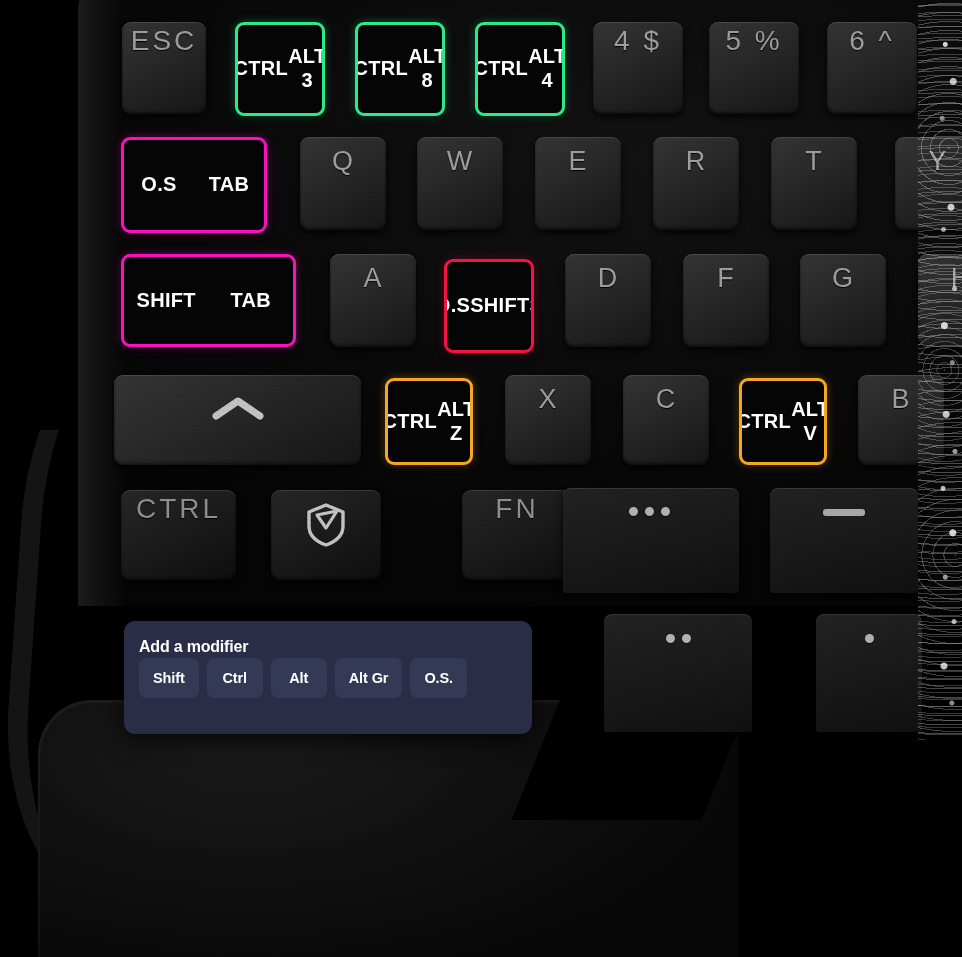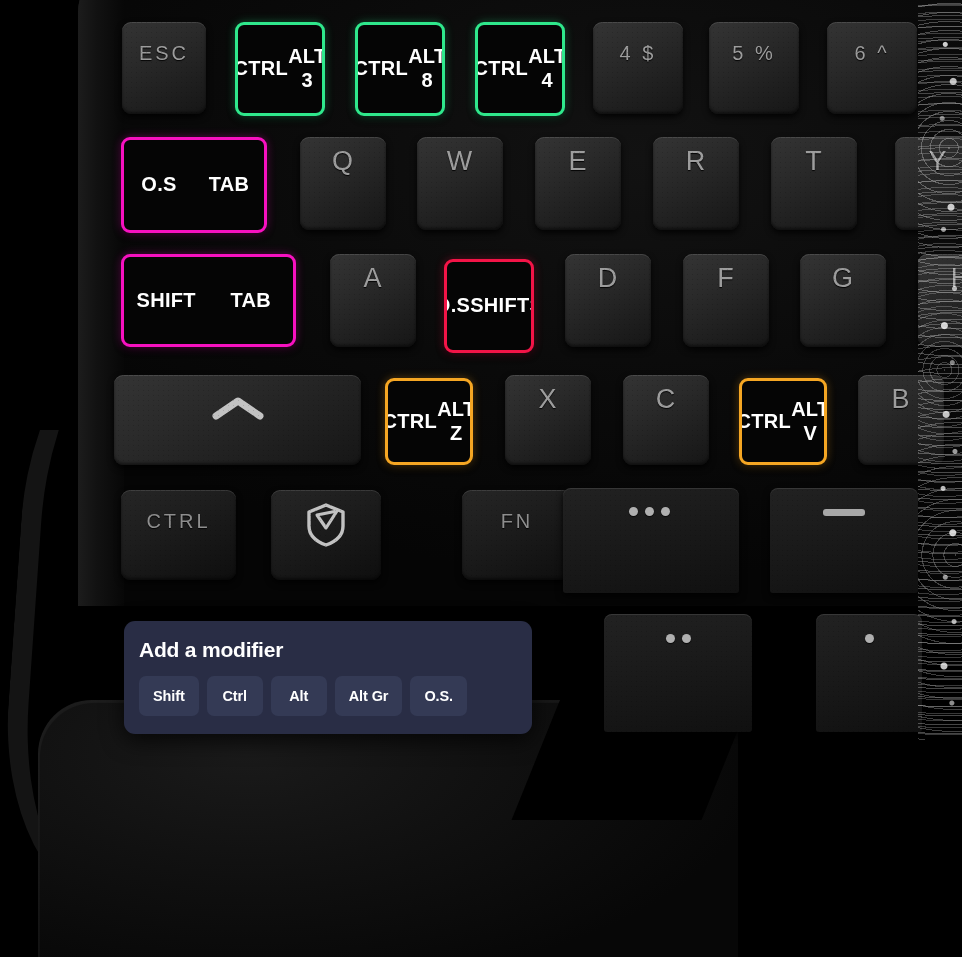--- a/index.html
+++ b/index.html
@@ -128,21 +128,21 @@
   .key.dark {
     background:
       linear-gradient(152deg, #343434 0%, #2a2a2a 35%, #1f1f1f 70%, #161616 100%);
     color: #9d9d9d;
   }
   .key.darker {
     background:
       linear-gradient(152deg, #262626 0%, #1d1d1d 40%, #141414 75%, #0e0e0e 100%);
     color: #8e8e8e;
   }
-  .key.smallcap { font-size: 20px; letter-spacing: 3px; padding-top: 20px; }
+  .key.smallcap { font-size: 28px; letter-spacing: 3px; padding-top: 3px; }
 
   
   .key.hl {
     background: #050505;
     border: 3px solid #888;
     color: #ffffff;
     font-family: "Liberation Sans", sans-serif;
     font-weight: bold;
     font-size: 20px;
     letter-spacing: 0.3px;
@@ -201,24 +201,24 @@
     top: 621px;
     width: 408px;
     height: 113px;
     background: #292d45;
     border-radius: 11px;
     box-shadow: 0 6px 22px rgba(0,0,0,0.75);
     padding: 17px 15px 0 15px;
   }
   #modifier-title {
     color: #ffffff;
-    font-size: 21px;
+    font-size: 16px;
     font-weight: bold;
     letter-spacing: -0.2px;
-    margin-bottom: 14px;
+    margin-bottom: 2px;
   }
   #modifier-buttons {
     display: flex;
     gap: 8px;
   }
   .mod-btn {
     height: 40px;
     background: #343a55;
     border: none;
     border-radius: 7px;

